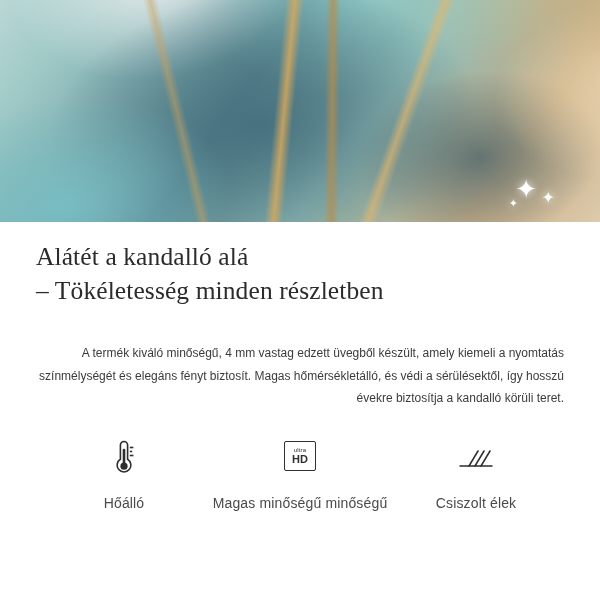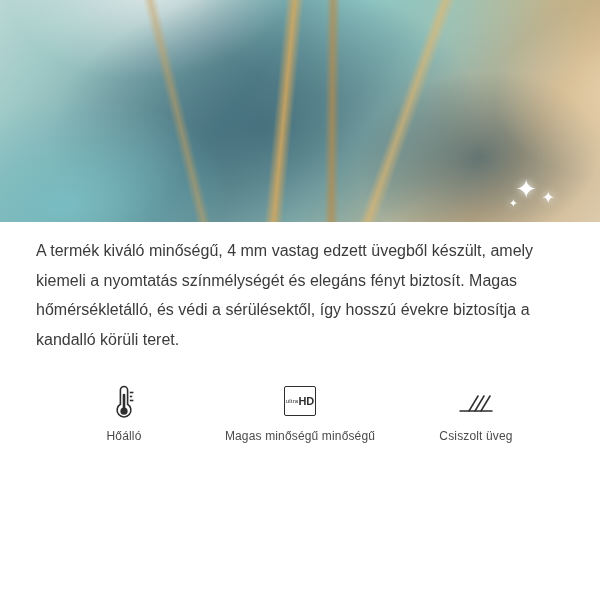--- a/index.html
+++ b/index.html
@@ -96,25 +96,26 @@
     font-family: "Liberation Serif", serif;
     font-weight: 400;
     font-size: 25.5px;
     line-height: 1.32;
     color: #2b2b2b;
     letter-spacing: 0.1px;
   }
   .headline .l2 { display: block; }
 
   .paragraph {
-    margin: 14px 0 0 0;
-    font-size: 16px;
+    margin: 35px 0 0 0;
+    font-size: 12px;
     line-height: 1.85;
     color: #3b3b3b;
     max-width: 528px;
+    text-align: right;
   }
 
   
   .features {
     margin-top: 26px;
     display: grid;
     grid-template-columns: repeat(3, 1fr);
     row-gap: 16px;
     column-gap: 0;
   }
@@ -124,33 +125,34 @@
     align-items: center;
     justify-content: flex-start;
   }
   .feature-icon {
     height: 42px;
     display: flex;
     align-items: center;
     justify-content: center;
   }
   .feature-label {
-    margin-top: 7px;
-    font-size: 12px;
+    margin-top: 18px;
+    font-size: 14px;
     color: #4a4a4a;
     text-align: left;
     letter-spacing: 0.15px;
   }
   svg { display: block; }
   .ultrahd-box {
     width: 30px;
     height: 28px;
     border: 1.6px solid #2e2e2e;
     border-radius: 2px;
     display: flex;
+    flex-direction: column;
     align-items: center;
     justify-content: center;
     line-height: 1;
   }
   .ultrahd-box .u {
     font-size: 6px;
     letter-spacing: 0.2px;
     color: #2e2e2e;
     margin-bottom: 1px;
   }
@@ -171,20 +173,24 @@
       <div class="glass-art"></div>
       <div class="glass-edge"></div>
 
     </div>
     <span class="sparkle s1">✦</span>
     <span class="sparkle s2">✦</span>
     <span class="sparkle s3">✦</span>
   </div>
 
   <div class="content">
+    <h1 class="headline">
+      <span class="l1">Alátét a kandalló alá</span>
+      <span class="l2">– Tökéletesség minden részletben</span>
+    </h1>
 
     <p class="paragraph">A termék kiváló minőségű, 4 mm vastag edzett üvegből készült, amely kiemeli a nyomtatás színmélységét és elegáns fényt biztosít. Magas hőmérsékletálló, és védi a sérülésektől, így hosszú évekre biztosítja a kandalló körüli teret.</p>
 
     <div class="features">
 
       <div class="feature">
         <div class="feature-icon">
           <svg width="34" height="40" viewBox="0 0 34 40" fill="none" stroke="#2e2e2e" stroke-width="1.6">
             <path d="M17 5.5a3.6 3.6 0 0 1 3.6 3.6v14.1a6.9 6.9 0 1 1-7.2 0V9.1A3.6 3.6 0 0 1 17 5.5z"></path>
             <line x1="17" y1="14" x2="17" y2="27.5" stroke-width="2.6" stroke-linecap="round"></line>
@@ -211,19 +217,19 @@
 
       <div class="feature">
         <div class="feature-icon">
           <svg width="40" height="34" viewBox="0 0 40 34" fill="none" stroke="#2e2e2e" stroke-width="1.5" stroke-linecap="round">
             <line x1="4" y1="27" x2="36" y2="27"></line>
             <line x1="13" y1="27" x2="22" y2="12"></line>
             <line x1="19" y1="27" x2="28" y2="12"></line>
             <line x1="25" y1="27" x2="34" y2="12"></line>
           </svg>
         </div>
-        <div class="feature-label">Csiszolt üveg</div>
+        <div class="feature-label">Csiszolt élek</div>
       </div>
 
 
     </div>
   </div>
 </div>
 
 </body></html>

